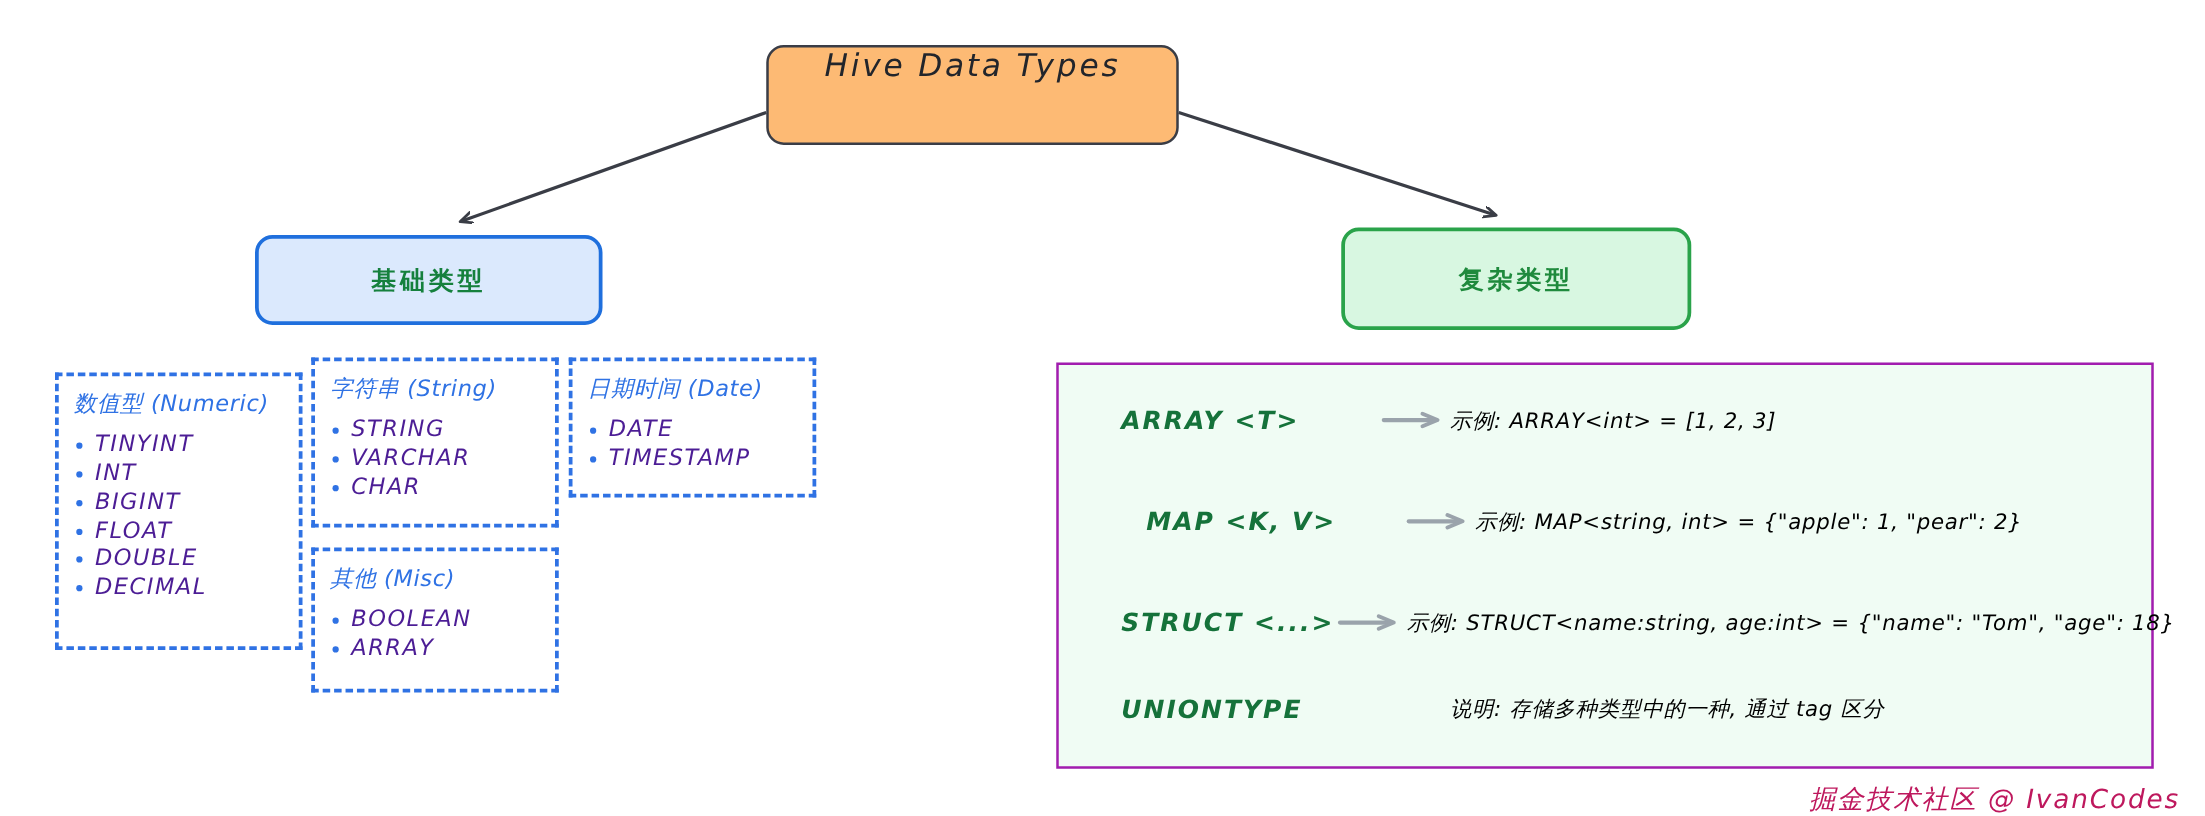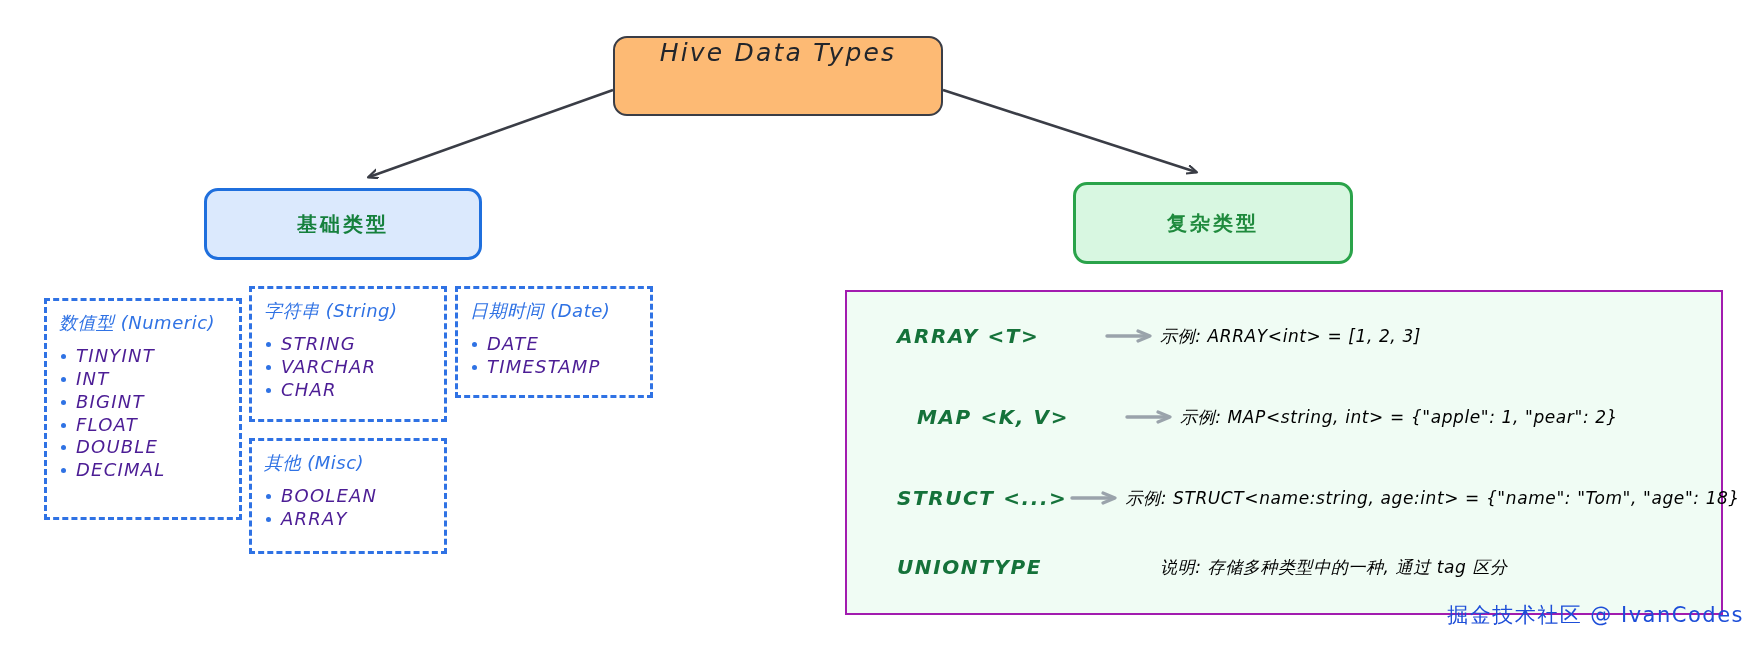--- a/index.html
+++ b/index.html
@@ -182,25 +182,26 @@
     color: #000000;
     letter-spacing: 0.6px;
     font-style: italic;
     white-space: nowrap;
   }
 
   
   #watermark {
     position: absolute;
     right: 20px;
-    bottom: 24px;
+    bottom: 0;
     font-size: 21px;
-    color: #1d4ed8;
+    color: #be185d;
     letter-spacing: 1.5px;
     white-space: nowrap;
+    font-style: italic;
   }
 </style>
 </head>
 <body>
 
 <div id="canvas">
 
   <svg id="edges" viewBox="0 0 1764 653">
     <defs>
       <marker id="arrowDark" markerWidth="12" markerHeight="12" refX="9" refY="4.5" orient="auto" markerUnits="userSpaceOnUse">

